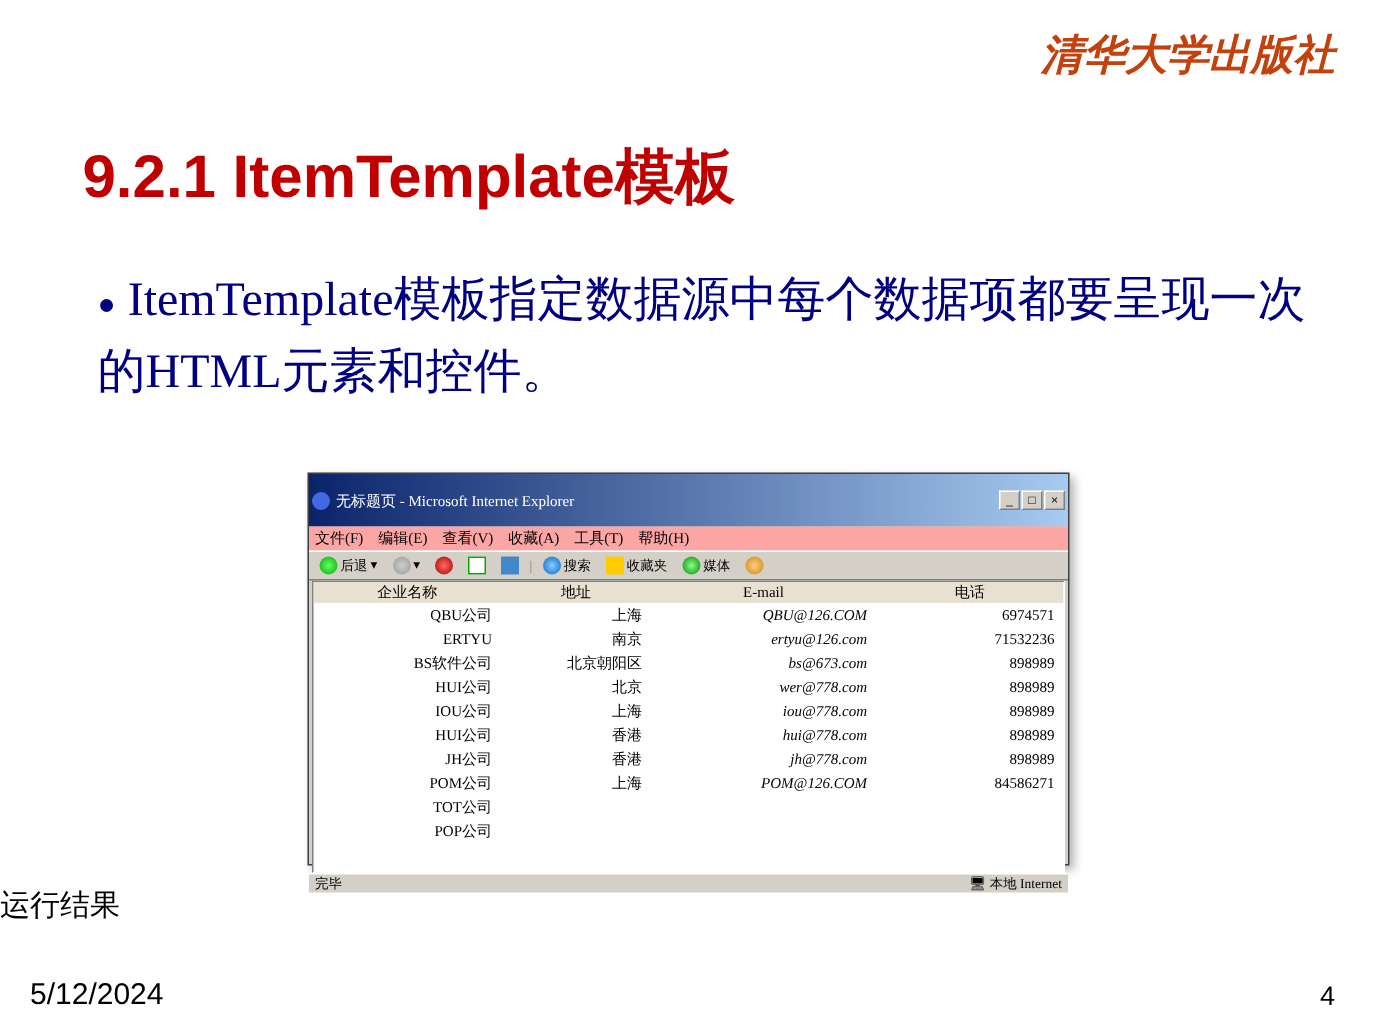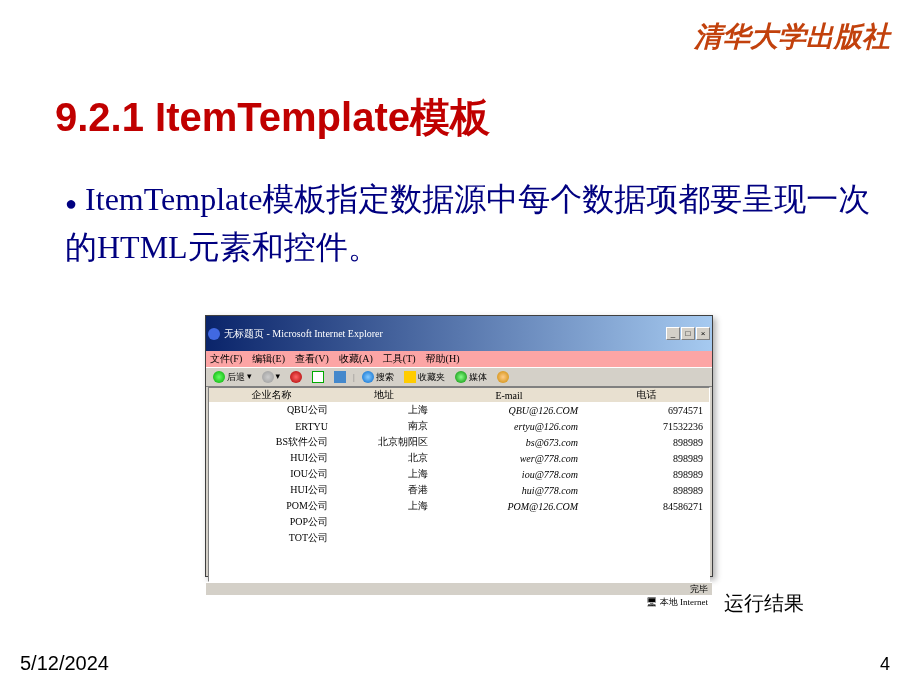--- a/index.html
+++ b/index.html
@@ -164,33 +164,32 @@
     .data-table td:first-child { width: 25%; }
     .data-table td:nth-child(2) { width: 20%; }
     .data-table td:nth-child(3) { width: 30%; font-style: italic; }
     .data-table td:nth-child(4) { width: 25%; }
     .statusbar {
       height: 13px;
       background: #d4d0c8;
       border-top: 1px solid #fff;
       display: flex;
       justify-content: space-between;
-      align-items: flex-end;
+      align-items: flex-start;
       padding: 0 4px;
       font-size: 9px;
       color: #000;
       font-family: "SimSun", serif;
-      flex-direction: column;
     }
     .caption {
       position: absolute;
       top: 590px;
       left: 0;
       width: 804px;
-      text-align: right;
+      text-align: left;
       font-size: 20px;
       color: #000;
       font-family: "SimSun", serif;
     }
     .footer-date {
       position: absolute;
       bottom: 15px;
       left: 20px;
       font-size: 20px;
       color: #000;
@@ -306,33 +305,39 @@
             <td>iou@778.com</td>
             <td>898989</td>
           </tr>
           <tr>
             <td>HUI公司</td>
             <td>香港</td>
             <td>hui@778.com</td>
             <td>898989</td>
           </tr>
           <tr>
+            <td>JH公司</td>
+            <td>香港</td>
+            <td>jh@778.com</td>
+            <td>898989</td>
+          </tr>
+          <tr>
             <td>POM公司</td>
             <td>上海</td>
             <td>POM@126.COM</td>
             <td>84586271</td>
           </tr>
           <tr>
+            <td>TOT公司</td>
+            <td></td>
+            <td></td>
+            <td></td>
+          </tr>
+          <tr>
             <td>POP公司</td>
-            <td></td>
-            <td></td>
-            <td></td>
-          </tr>
-          <tr>
-            <td>TOT公司</td>
             <td></td>
             <td></td>
             <td></td>
           </tr>
         </tbody>
     </table>
   </div>
   <div class="statusbar">
     <span>完毕</span>
     <span>🖥 <span>本地 Internet</span></span>

